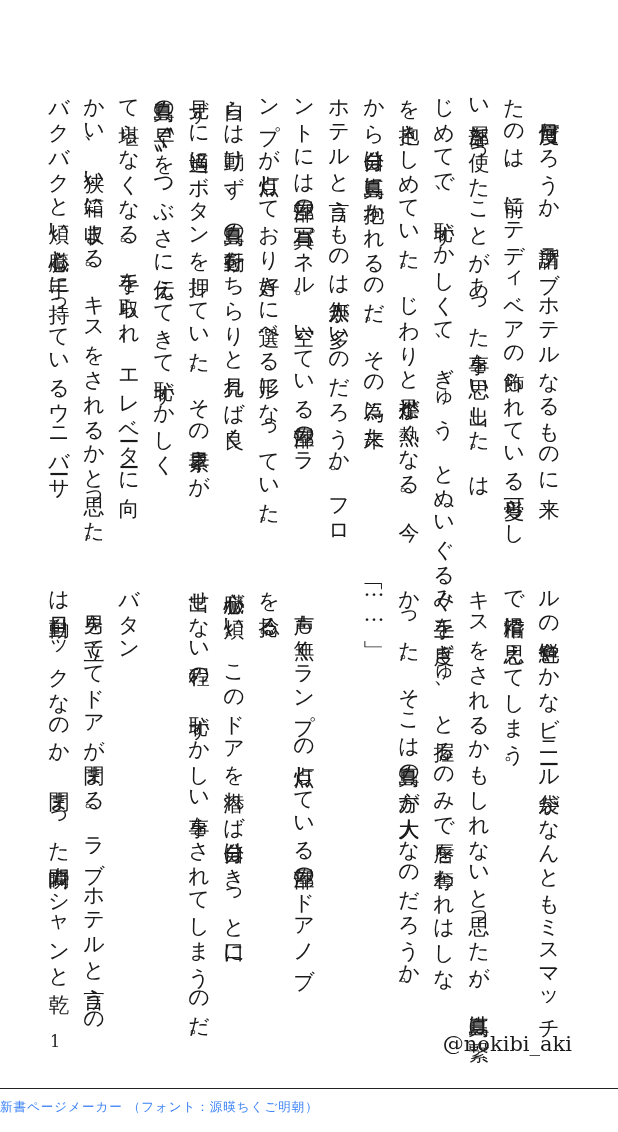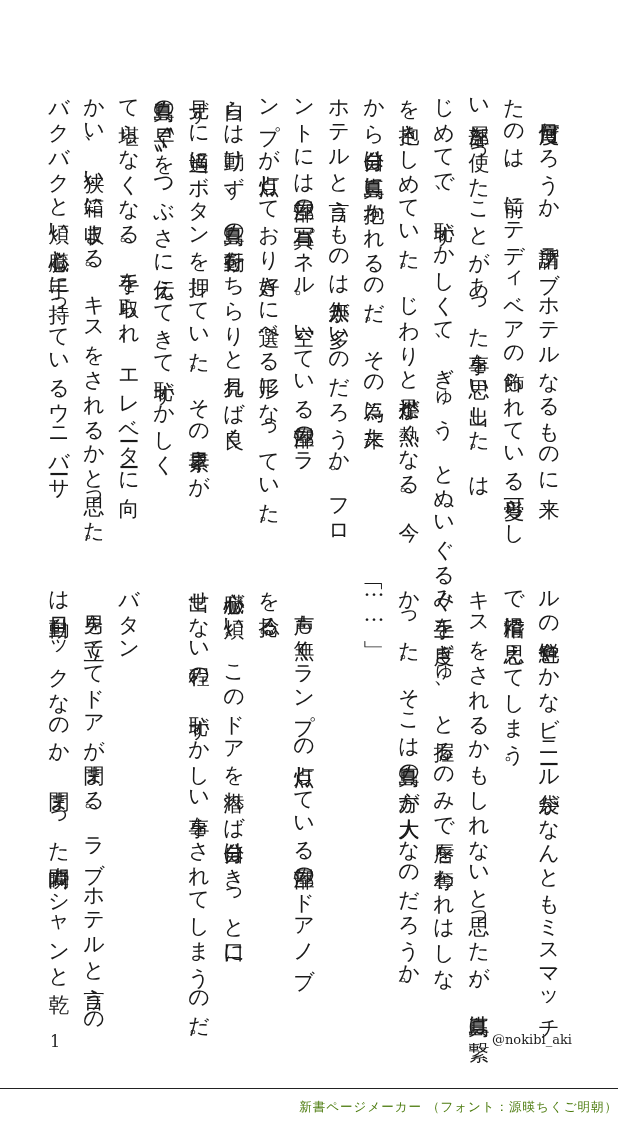--- a/index.html
+++ b/index.html
@@ -28,33 +28,33 @@
     width:35px;
     height:100%;
     overflow:visible;
   }
   .page-num{
     position:absolute;left:50px;top:1032px;
     font-size:16px;
   }
   .handle{
     position:absolute;right:46px;top:1032px;
-    font-size:13px;
+    font-size:21px;
   }
   .footer-rule{
     position:absolute;left:0;right:0;top:1088px;
     border-top:1.5px solid #222222;
     height:0;
   }
   .footer-caption{
     position:absolute;left:0;right:0;top:1099px;
-    text-align:right;
+    text-align:left;
     font-size:12.5px;
     letter-spacing:1px;
-    color:#4d7c0f;
+    color:#3b82f6;
   }
 </style>
 </head>
 <body>
 
 <div class="page">
 
   <div class="vtext band-top">
       <div class="vcol">　何度目だろうか、所謂ラブホテルなるものに来</div>
       <div class="vcol">たのは。前にテディベアの飾られている可愛らし</div>

